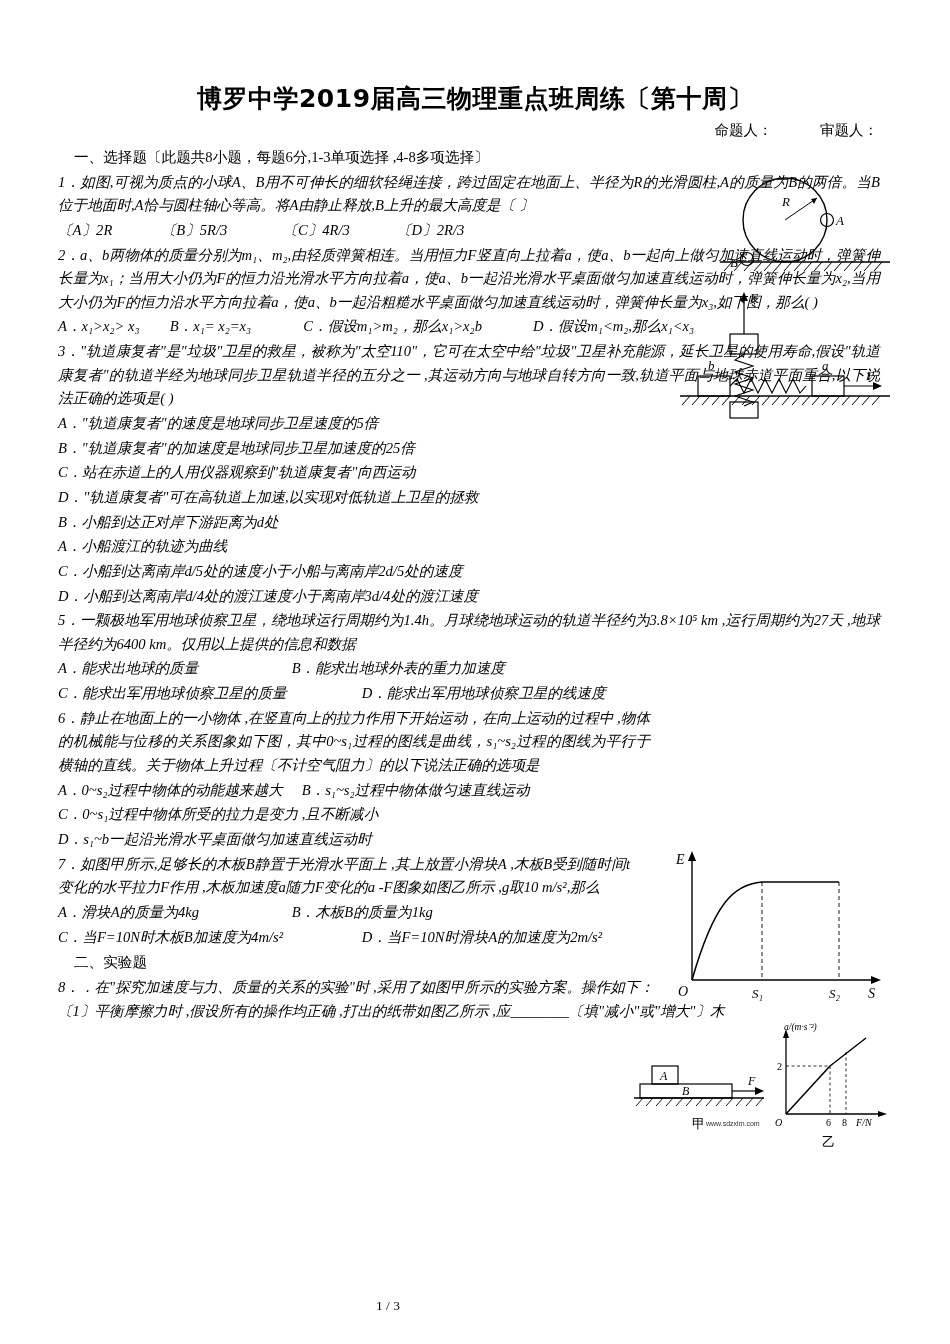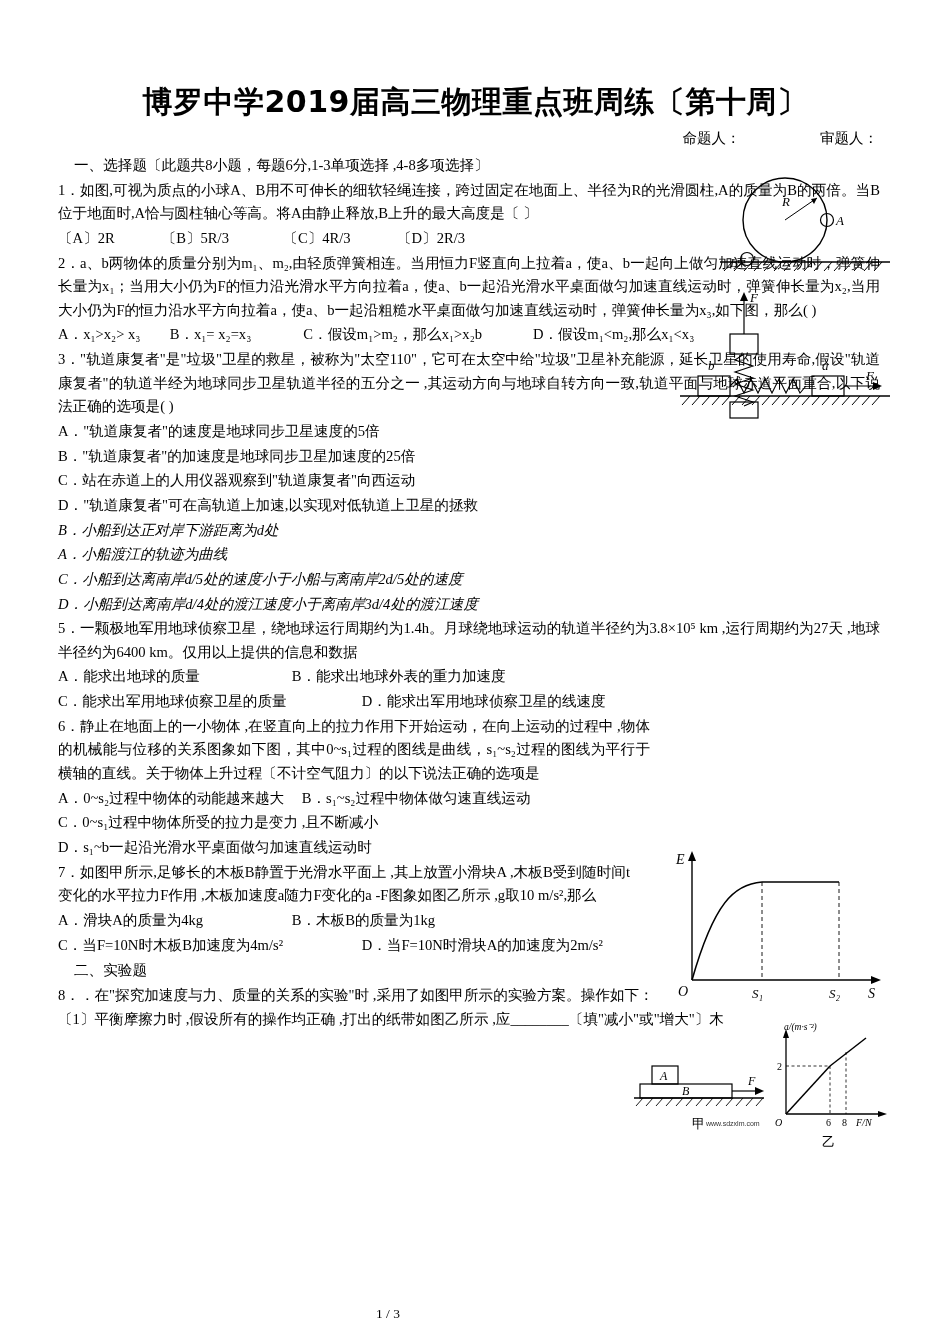--- a/index.html
+++ b/index.html
@@ -12,43 +12,44 @@
   .page{
     position:relative;
     width:950px;
     height:1344px;
     box-sizing:border-box;
     padding:60px 58px 20px 58px;
   }
   .doc-title{
     text-align:center;
     font-weight:bold;
-    font-size:30px;
+    font-size:25px;
     letter-spacing:0.5px;
     margin:22px 0 6px 0;
     font-family:"DejaVu Sans", sans-serif;
   }
   .byline{
     text-align:right;
     font-size:14.5px;
     margin:2px 0 6px 0;
     padding-right:14px;
   }
-  .byline span{margin-left:76px;}
+  .byline span{margin-left:44px;}
   p.t{
     font-size:14.6px;
     line-height:1.62;
     margin:0 12px 1px 0;
     text-align:justify;
+    font-style:italic;
   }
   .sec{font-size:14.6px;line-height:1.62;margin:2px 0 1px 16px;}
   .em{font-style:italic;}
   .pagenum{
     position:absolute;
-    bottom:22px;
+    bottom:30px;
     left:0;width:776px;
     text-align:center;
     font-size:13.5px;
   }
   
   .fig{position:absolute;}
   #fig-pulley{right:60px;top:172px;width:170px;height:110px;}
   #fig-spring{right:150px;top:290px;width:90px;height:130px;}
   #fig-blocks{right:60px;top:350px;width:210px;height:80px;}
   #fig-graph{right:56px;top:848px;width:230px;height:160px;}

